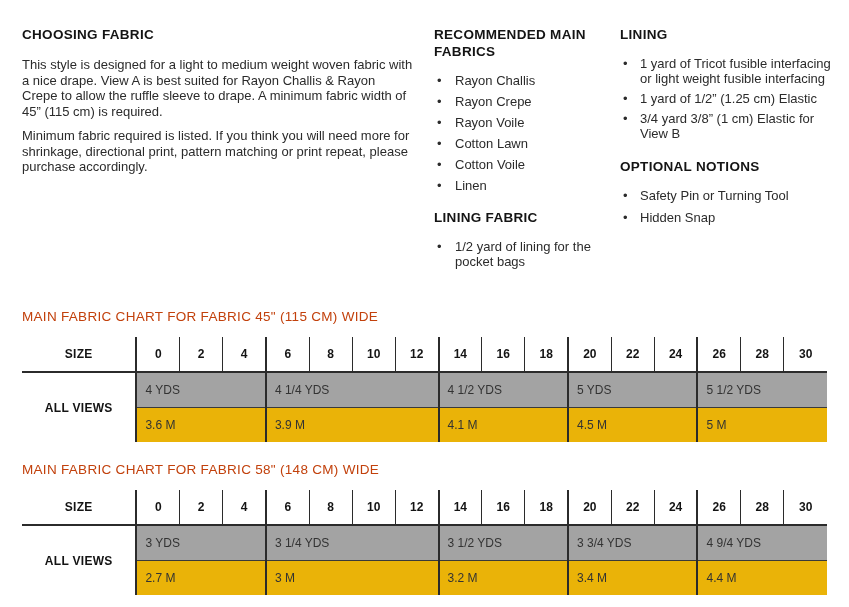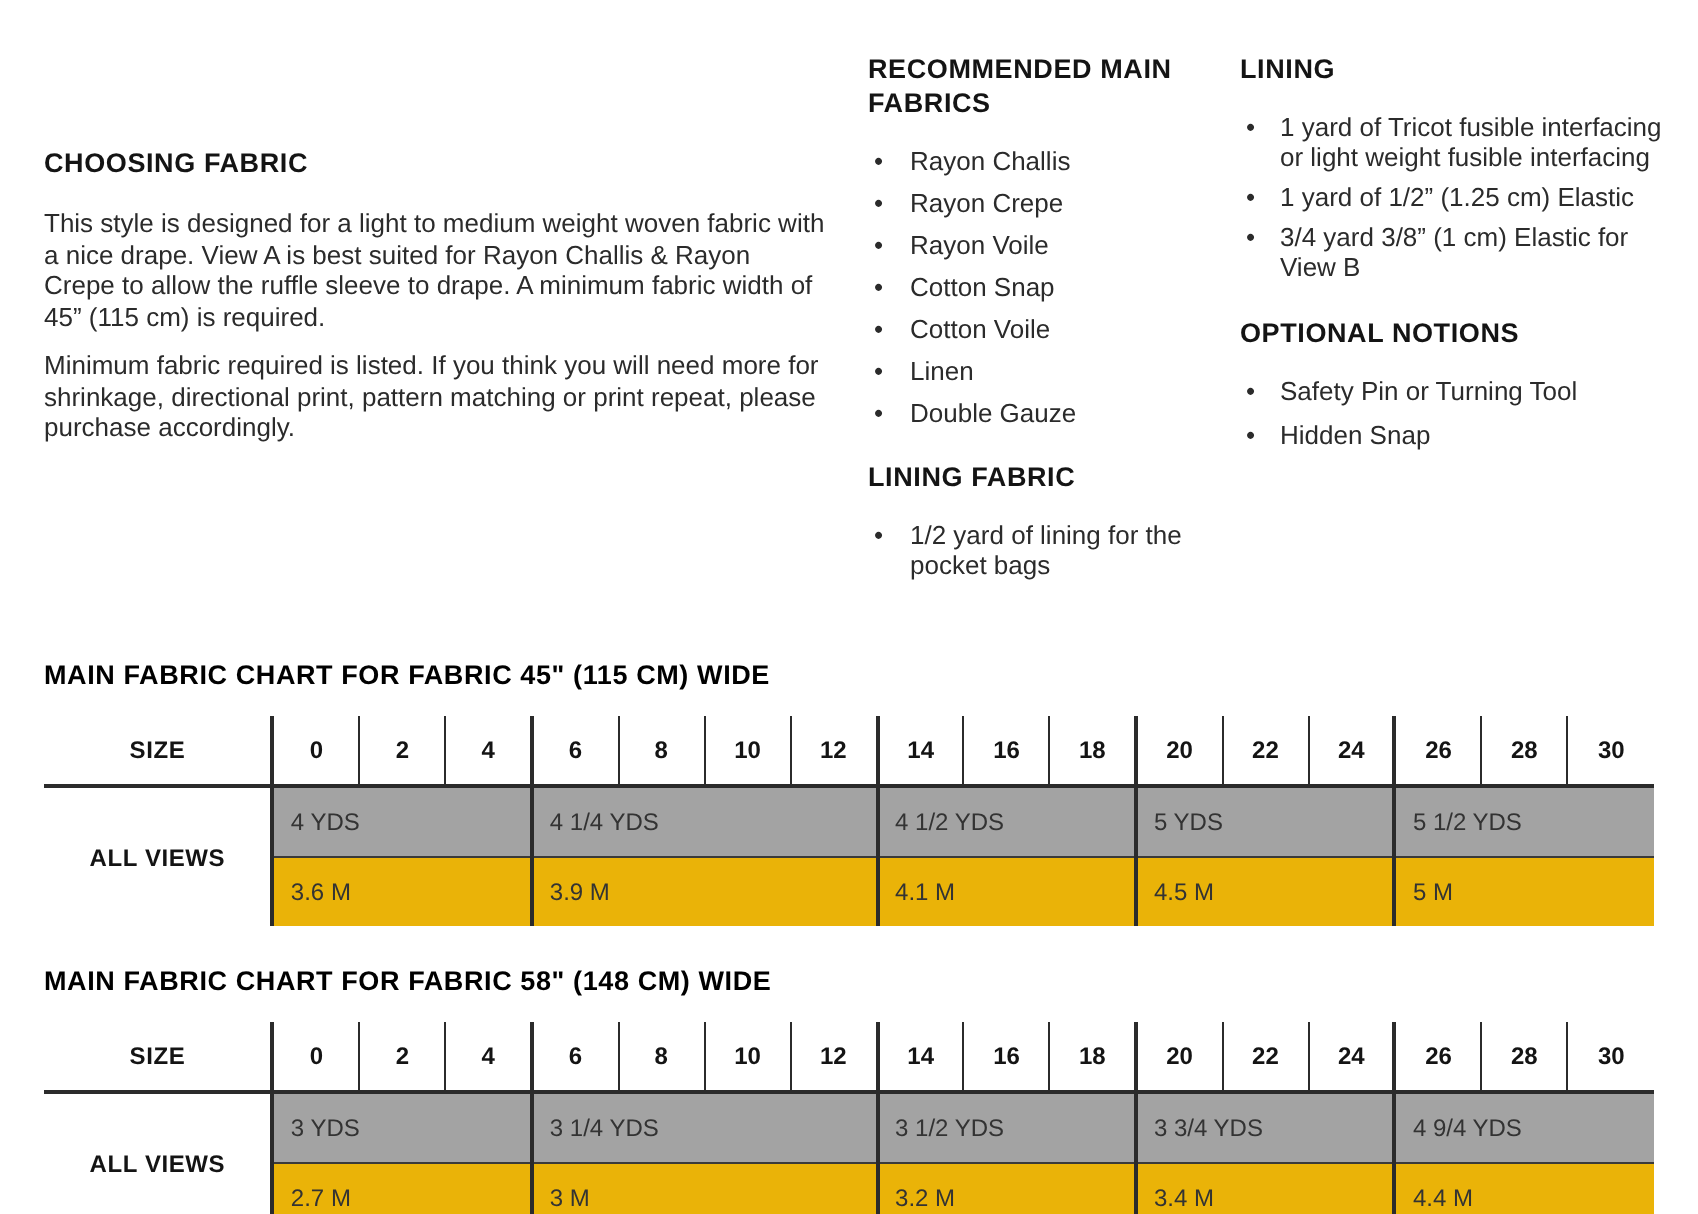--- a/index.html
+++ b/index.html
@@ -19,21 +19,21 @@
     column-gap: 14px;
     align-items: start;
   }
   h2.sec {
     font-size: 13.5px;
     font-weight: 700;
     letter-spacing: 0.3px;
     color: #141414;
     line-height: 17px;
   }
-  .col1 h2.sec { margin-bottom: 14px; margin-top: 47px; }
+  .col1 h2.sec { margin-bottom: 14px; }
   .col1 p {
     font-size: 13px;
     line-height: 15.5px;
     max-width: 392px;
     color: #2b2b2b;
   }
   .col1 p + p { margin-top: 9px; }
 
   ul.blist { list-style: none; margin-top: 13px; }
   ul.blist li {
@@ -55,23 +55,23 @@
   .col2 .sub { margin-top: 16px; }
   .col3 ul.blist li { padding-left: 20px; margin-bottom: 5px; }
   .col3 .sub { margin-top: 17px; }
   .col3 .sub + ul.blist li { margin-bottom: 7px; }
 
   
   .charts { margin-top: 34px; }
   .chart-block + .chart-block { margin-top: 20px; }
   h3.chart-title {
     font-size: 13.5px;
-    font-weight: 700;
+    font-weight: 400;
     letter-spacing: 0.3px;
-    color: #000000;
+    color: #c2410c;
     margin-bottom: 13px;
   }
   table.chart {
     border-collapse: collapse;
     table-layout: fixed;
     width: 805px;
   }
   table.chart col.c-label { width: 114px; }
   table.chart col.c-size  { width: 43px; }
   table.chart th, table.chart td {
@@ -116,24 +116,23 @@
       <p>This style is designed for a light to medium weight woven fabric with a nice drape. View A is best suited for Rayon Challis &amp; Rayon Crepe to allow the ruffle sleeve to drape. A minimum fabric width of 45” (115 cm) is required.</p>
       <p>Minimum fabric required is listed. If you think you will need more for shrinkage, directional print, pattern matching or print repeat, please purchase accordingly.</p>
     </section>
 
     <section class="col2">
       <h2 class="sec">RECOMMENDED MAIN FABRICS</h2>
       <ul class="blist">
         <li>Rayon Challis</li>
         <li>Rayon Crepe</li>
         <li>Rayon Voile</li>
-        <li>Cotton Snap</li>
+        <li>Cotton Lawn</li>
         <li>Cotton Voile</li>
         <li>Linen</li>
-        <li>Double Gauze</li>
       </ul>
       <h2 class="sec sub">LINING FABRIC</h2>
       <ul class="blist">
         <li>1/2 yard of lining for the pocket bags</li>
       </ul>
     </section>
 
     <section class="col3">
       <h2 class="sec">LINING</h2>
       <ul class="blist">

